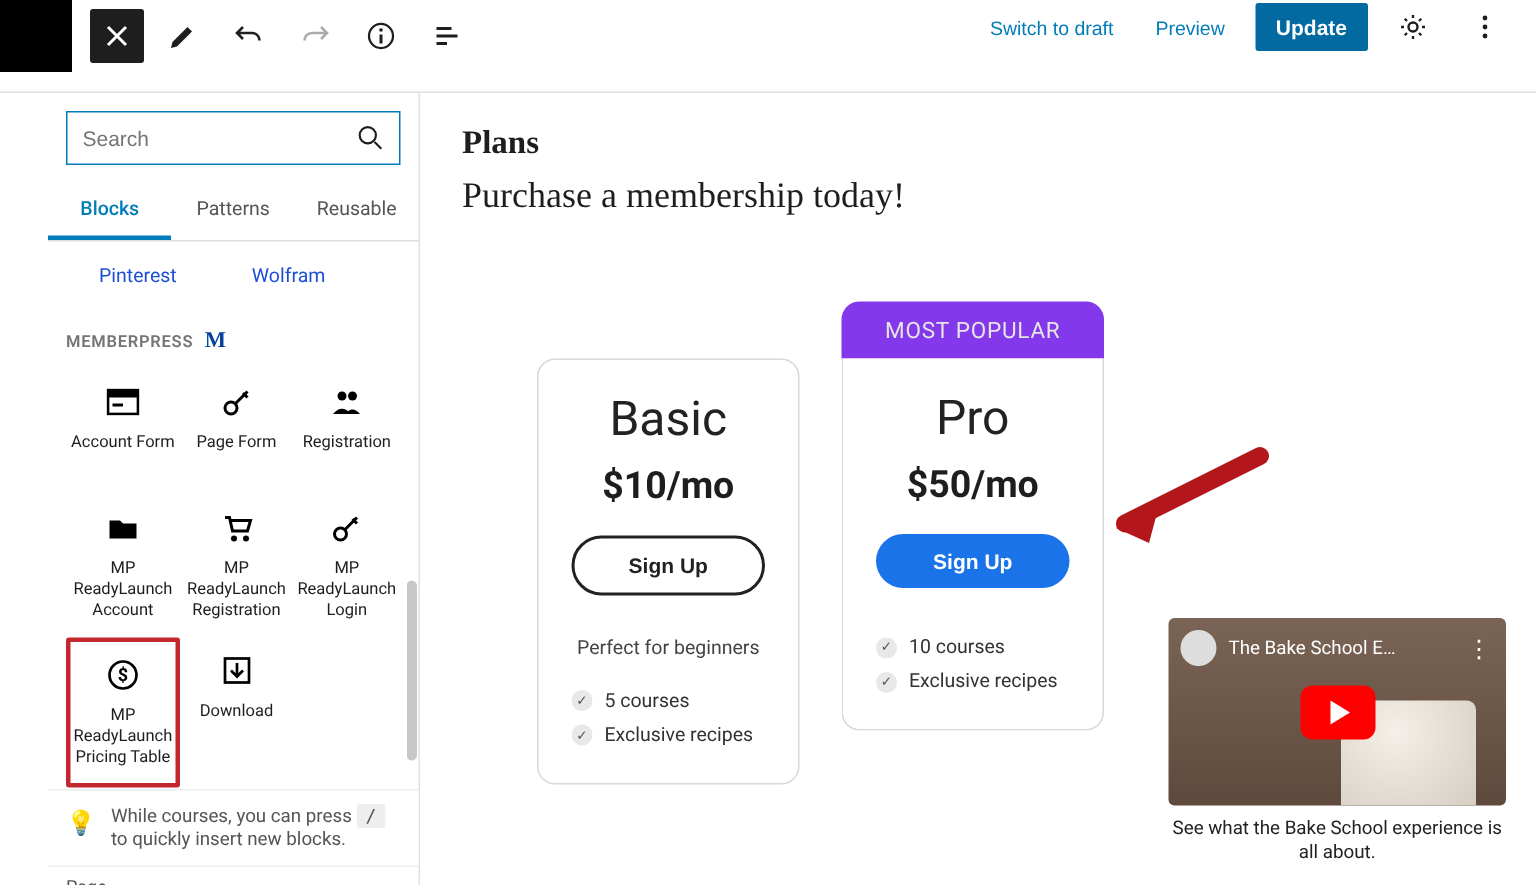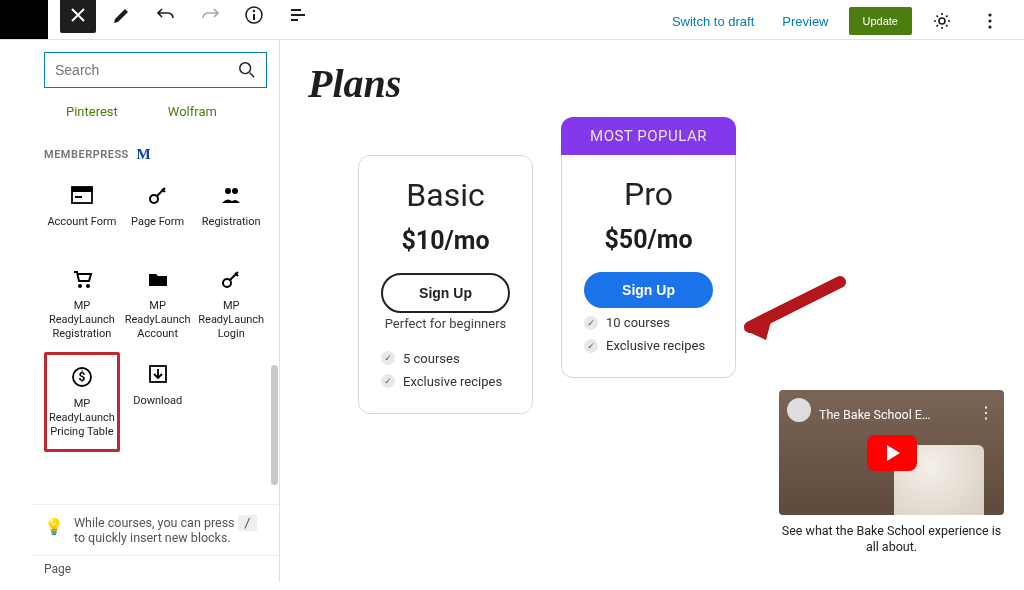--- a/index.html
+++ b/index.html
@@ -1,67 +1,67 @@
 <!DOCTYPE html>
 <html><head>
 <meta charset="utf-8">
 <style>
 * { box-sizing: border-box; margin: 0; padding: 0; }
 body { font-family: -apple-system, BlinkMacSystemFont, "Segoe UI", Roboto, sans-serif; font-size: 13px; color: #1e1e1e; overflow: hidden; width: 1024px; height: 590px; }
-.topbar { display: flex; align-items: flex-end; height: 40px; border-bottom: 1px solid #e0e0e0; padding: 0 8px; }
+.topbar { display: flex; align-items: flex-start; height: 62px; border-bottom: 1px solid #e0e0e0; padding: 0 8px; }
 .topbar-left { display: flex; align-items: center; gap: 8px; }
 .wp-logo { width: 48px; height: 48px; background: #000; margin-right: 4px; margin-left: -8px; }
 .close-btn { width: 36px; height: 36px; background: #1e1e1e; color: #fff; display: flex; align-items: center; justify-content: center; border-radius: 2px; cursor: pointer; }
 .top-icon { width: 36px; height: 36px; display: flex; align-items: center; justify-content: center; cursor: pointer; color: #1e1e1e; }
 .top-icon.disabled { color: #aaa; }
 .topbar-right { margin-left: auto; display: flex; align-items: center; gap: 12px; padding-right: 8px; }
 .link-btn { color: #007cba; background: none; border: none; cursor: pointer; font-size: 13px; padding: 6px 8px; }
-.update-btn { background: #4d7c0f; color: #fff; border: none; border-radius: 2px; padding: 8px 14px; font-size: 11px; cursor: pointer; }
+.update-btn { background: #0369a1; color: #fff; border: none; border-radius: 2px; padding: 8px 14px; font-size: 14px; cursor: pointer; font-weight: bold; }
 .main { display: flex; height: calc(590px - 48px); }
 .sidebar { width: 280px; border-right: 1px solid #e0e0e0; display: flex; flex-direction: column; position: relative; padding-left: 32px; }
 .sidebar-inner { flex: 1; overflow-y: auto; padding: 12px; }
 .search-wrap { border: 1.5px solid #007cba; display: flex; align-items: center; padding: 8px 10px; margin-bottom: 12px; }
 .search-input { flex: 1; border: none; outline: none; font-size: 14px; color: #757575; background: transparent; }
 .tabs { display: flex; border-bottom: 1px solid #ddd; margin: 0 -12px 12px; }
 .tab { flex: 1; text-align: center; padding: 10px 4px; font-size: 13px; color: #555; cursor: pointer; }
 .tab.active { color: #007cba; border-bottom: 3px solid #007cba; font-weight: 500; }
-.cat-row { display: flex; gap: 50px; padding: 4px 4px 18px; font-size: 13px; color: #4d7c0f; }
+.cat-row { display: flex; gap: 50px; padding: 4px 4px 18px; font-size: 13px; color: #1d4ed8; }
 .cat-row span { cursor: pointer; }
 .section-head { display: flex; align-items: center; gap: 6px; color: #757575; font-size: 11px; letter-spacing: .5px; font-weight: 600; text-transform: uppercase; padding: 10px 0 12px; }
 .mp-logo { width: 18px; height: 14px; display: inline-flex; align-items: center; justify-content: center; color: #06429e; font-weight: 700; font-family: Georgia, serif; font-size: 15px; }
 .block-grid { display: grid; grid-template-columns: repeat(3, 1fr); gap: 2px; }
 .block-item { display: flex; flex-direction: column; align-items: center; justify-content: flex-start; padding: 10px 2px; cursor: pointer; border-radius: 2px; min-height: 82px; }
 .block-item .bicon { height: 24px; display: flex; align-items: center; justify-content: center; margin-bottom: 8px; font-size: 18px; }
 .block-item .blabel { font-size: 11px; text-align: center; line-height: 1.25; }
 .block-item.highlighted { border: 3px solid #c1272d; }
 .tip { display: flex; gap: 10px; padding: 10px 12px; font-size: 12.5px; color: #555; align-items: flex-start; border-top: 1px solid #eee; background: #fff; }
 .tip-bulb { color: #f0a800; font-size: 16px; flex-shrink: 0; margin-top: 2px; }
 .kbd { background: #eee; border-radius: 2px; padding: 1px 6px; font-family: monospace; font-size: 12px; }
 .footer-tab { padding: 6px 12px; font-size: 12px; color: #555; border-top: 1px solid #eee; }
 .canvas { flex: 1; padding: 20px 40px 0 28px; overflow: hidden; position: relative; }
-.page-title { font-family: Georgia, serif; font-size: 40px; font-weight: 700; margin-bottom: 10px; font-style: italic; }
+.page-title { font-family: Georgia, serif; font-size: 22px; font-weight: 700; margin-bottom: 10px; }
 .page-subtitle { font-family: Georgia, serif; font-size: 24px; margin-bottom: 56px; }
 .pricing-area { display: flex; gap: 28px; align-items: flex-start; margin-left: 50px;}
 .plan-col { display: flex; flex-direction: column; align-items: stretch; }
 .popular-tag { background: #8338ec; color: #e5e5e5; text-align: center; padding: 10px 0; font-size: 15px; letter-spacing: .5px; border-radius: 12px 12px 0 0; }
 .plan-card { border: 1px solid #d8d8d8; border-radius: 12px; padding: 20px 22px; width: 175px; text-align: center; background: #fff; }
 .plan-card.pro { border-radius: 0 0 12px 12px; border-top: none; }
 .plan-card.basic { margin-top: 38px; }
 .plan-name { font-size: 32px; font-weight: 400; margin-bottom: 12px; color: #222; }
 .plan-price { font-size: 25px; font-weight: 700; margin-bottom: 18px; }
-.signup-btn { width: 100%; padding: 10px 0; border-radius: 999px; font-size: 14px; font-weight: 600; cursor: pointer; margin-bottom: 3px; }
+.signup-btn { width: 100%; padding: 10px 0; border-radius: 999px; font-size: 14px; font-weight: 600; cursor: pointer; margin-bottom: 28px; }
 .signup-btn.outline { background: #fff; border: 2px solid #222; color: #222; }
 .signup-btn.filled { background: #1a73e8; border: none; color: #fff; }
 .plan-desc { font-size: 13px; color: #444; margin-bottom: 14px; line-height: 1.3; }
 .feat { text-align: left; font-size: 13px; color: #333; padding: 4px 0; display: flex; align-items: center; gap: 8px; }
 .feat .chk { width: 14px; height: 14px; border-radius: 50%; background: #e8e8e8; display: inline-flex; align-items: center; justify-content: center; font-size: 9px; color: #555; }
 .arrow { position: absolute; top: 232px; left: 450px; }
 .video-box { position: absolute; right: 20px; top: 350px; width: 225px; }
 .video-thumb { width: 225px; height: 125px; background: linear-gradient(#7a6455,#5e4a3c); border-radius: 4px; position: relative; overflow: hidden; }
-.video-overlay { position: absolute; top: 8px; left: 8px; right: 8px; display: flex; align-items: flex-end; gap: 8px; color: #fff; font-size: 12.5px; }
+.video-overlay { position: absolute; top: 8px; left: 8px; right: 8px; display: flex; align-items: center; gap: 8px; color: #fff; font-size: 12.5px; }
 .avatar { width: 24px; height: 24px; border-radius: 50%; background: #ddd; flex-shrink: 0; }
 .video-dots { margin-left: auto; color: #fff; font-size: 16px; letter-spacing: 2px; }
 .play-btn { position: absolute; top: 50%; left: 50%; transform: translate(-50%,-50%); width: 50px; height: 36px; background: #ff0000; border-radius: 8px; display: flex; align-items: center; justify-content: center; }
 .play-btn::after { content: ""; border-left: 13px solid #fff; border-top: 8px solid transparent; border-bottom: 8px solid transparent; margin-left: 3px; }
 .mixer { position: absolute; bottom: 0; right: 20px; width: 90px; height: 70px; background: radial-gradient(circle at 40% 30%, #f4efe8, #d6cec3); border-radius: 6px 6px 0 0; }
 .video-caption { font-size: 12.5px; text-align: center; margin-top: 8px; color: #222; line-height: 1.3; }
 svg { display: block; }
 .scrollbar-fake { position: absolute; right: 1px; top: 60%; width: 7px; height: 120px; background: #c8c8c8; border-radius: 4px; }
 </style>
 </head>
@@ -126,20 +126,25 @@
 <div class="main">
   <div class="sidebar">
     <div class="sidebar-inner">
       <div class="search-wrap">
         <input class="search-input" placeholder="Search" style="">
         <svg width="18" height="18" viewBox="0 0 20 20">
             <circle cx="8" cy="8" r="6" fill="none" stroke="#1e1e1e" stroke-width="1.6"></circle>
             <path d="M13 13 L18 18" stroke="#1e1e1e" stroke-width="1.6"></path>
           </svg>
       </div>
+      <div class="tabs">
+        <div class="tab active">Blocks</div>
+        <div class="tab">Patterns</div>
+        <div class="tab">Reusable</div>
+      </div>
       <div class="cat-row">
         <span style="margin-left:18px">Pinterest</span>
         <span>Wolfram</span>
       </div>
       <div class="section-head">
         <span>MEMBERPRESS</span>
         <span class="mp-logo">m</span>
       </div>
       <div class="block-grid">
         <div class="block-item">
@@ -167,35 +172,35 @@
                 <circle cx="8" cy="5" r="3" fill="#000"></circle>
                 <circle cx="15" cy="5" r="3" fill="#000"></circle>
                 <path d="M2 17 Q8 10 14 17 M10 17 Q15 11 20 17" fill="#000"></path>
               </svg>
             </div>
           <div class="blabel">Registration</div>
         </div>
 
         <div class="block-item">
           <div class="bicon">
+              <svg width="22" height="18" viewBox="0 0 22 18">
+                <path d="M2 4 H9 L11 6 H20 V16 H2 Z" fill="#000"></path>
+              </svg>
+            </div>
+          <div class="blabel">MP ReadyLaunch Account</div>
+        </div>
+        <div class="block-item">
+          <div class="bicon">
               <svg width="22" height="20" viewBox="0 0 22 20">
                 <path d="M3 3 H6 L8 12 H18 L20 5 H7" fill="none" stroke="#000" stroke-width="2"></path>
                 <circle cx="9" cy="17" r="2" fill="#000"></circle>
                 <circle cx="17" cy="17" r="2" fill="#000"></circle>
               </svg>
             </div>
           <div class="blabel">MP ReadyLaunch Registration</div>
-        </div>
-        <div class="block-item">
-          <div class="bicon">
-              <svg width="22" height="18" viewBox="0 0 22 18">
-                <path d="M2 4 H9 L11 6 H20 V16 H2 Z" fill="#000"></path>
-              </svg>
-            </div>
-          <div class="blabel">MP ReadyLaunch Account</div>
         </div>
         <div class="block-item">
           <div class="bicon">
               <svg width="22" height="22" viewBox="0 0 22 22">
                 <circle cx="7" cy="15" r="4" fill="none" stroke="#000" stroke-width="2"></circle>
                 <path d="M10 12 L18 4 M15 5 L18 8" stroke="#000" stroke-width="2"></path>
               </svg>
             </div>
           <div class="blabel">MP ReadyLaunch Login</div>
         </div>
@@ -227,20 +232,21 @@
         <span>While courses, you can press </span>
         <span class="kbd">/</span>
         <span> to quickly insert new blocks.</span>
       </div>
     </div>
     <div class="footer-tab">Page</div>
   </div>
 
   <div class="canvas">
     <h1 class="page-title">Plans</h1>
+    <p class="page-subtitle">Purchase a membership today!</p>
 
     <div class="pricing-area">
       <div class="plan-col">
         <div class="plan-card basic">
           <div class="plan-name">Basic</div>
           <div class="plan-price">$10/mo</div>
           <button class="signup-btn outline">Sign Up</button>
           <div class="plan-desc">Perfect for beginners</div>
           <div class="feat">
               <span class="chk">✓</span>

